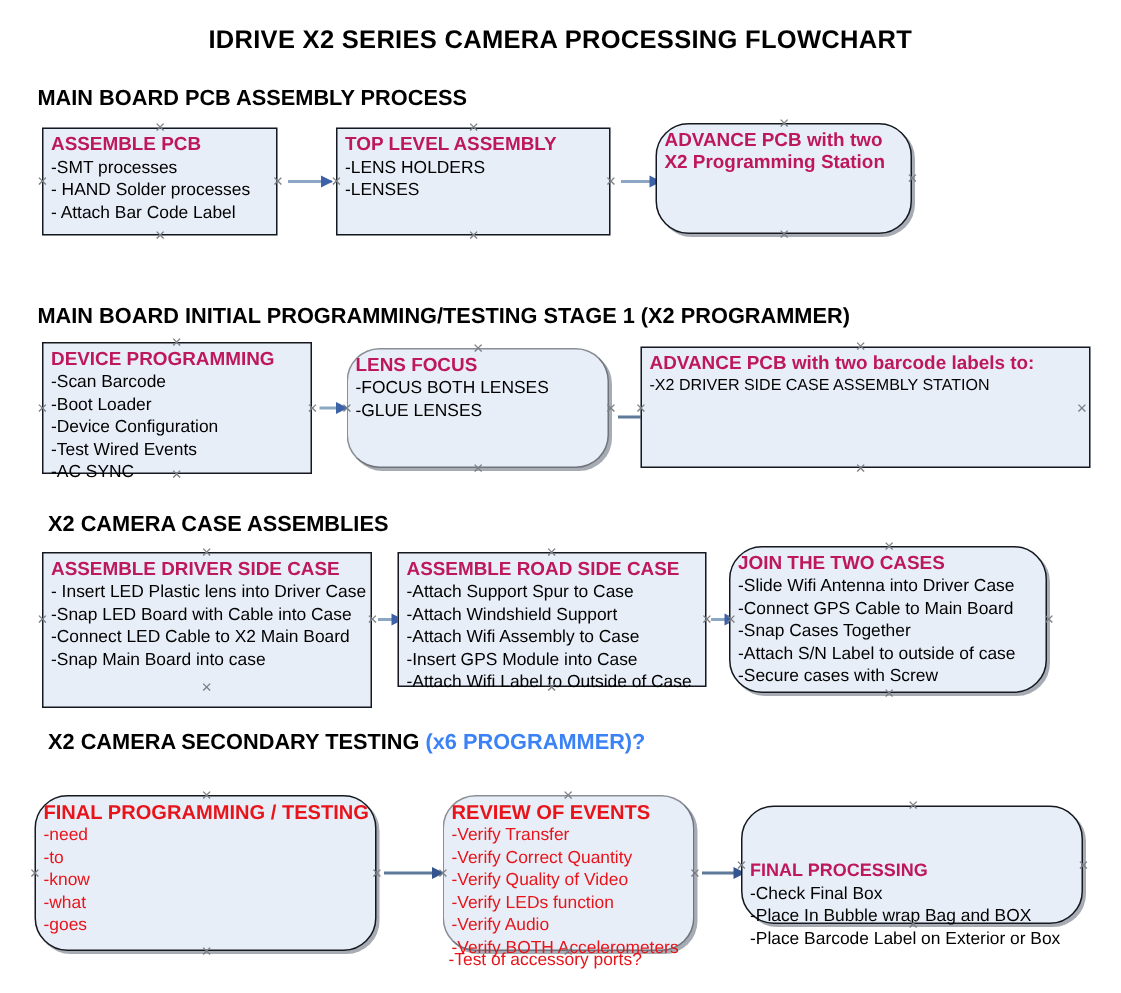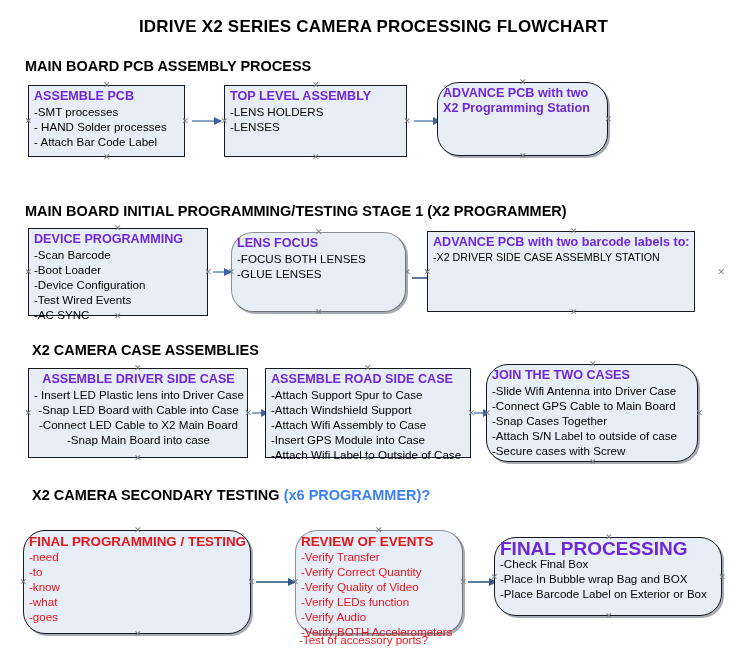--- a/index.html
+++ b/index.html
@@ -56,21 +56,21 @@
     border-right-color: #6f747b;
     border-bottom-color: #6f747b;
   }
   .box.shadowed {
     box-shadow: 2px 2px 0 0 #a7acb4;
     border-radius: 22px;
   }
   .box-title {
     font-size: 12.6px;
     font-weight: bold;
-    color: #6d28d9;
+    color: #be185d;
     line-height: 15px;
     white-space: nowrap;
   }
   .box-line {
     font-size: 11.6px;
     font-weight: normal;
     color: #000000;
     line-height: 15px;
     white-space: nowrap;
   }
@@ -184,32 +184,32 @@
     <div class="box-line">-FOCUS BOTH LENSES</div>
     <div class="box-line">-GLUE LENSES</div>
   </div>
   <div class="handle" style="left:315px; top:228.5px;"></div>
   <div class="handle" style="left:315px; top:308.5px;"></div>
   <div class="handle" style="left:227.5px; top:268.5px;"></div>
   <div class="handle" style="left:403.5px; top:268.5px;"></div>
 
   <div class="arrow dark" style="left:412px; top:277px; width:28px;"></div>
 
-  <div class="box" style="left:427px; top:231px; width:268px; height:81px;">
+  <div class="box" style="left:427px; top:231px; width:300px; height:81px;">
     <div class="box-title">ADVANCE PCB with two barcode labels to:</div>
     <div class="box-line" style="font-size:10.7px;">-X2 DRIVER  SIDE  CASE  ASSEMBLY STATION</div>
   </div>
   <div class="handle" style="left:570px; top:227.5px;"></div>
   <div class="handle" style="left:570px; top:308.5px;"></div>
   <div class="handle" style="left:423.5px; top:268.5px;"></div>
   <div class="handle" style="left:717.5px; top:268.5px;"></div>
 
   <div class="section-title" style="left:32px; top:342px;">X2 CAMERA CASE ASSEMBLIES</div>
 
-  <div class="box" style="left:28px; top:368px; width:220px; height:90px;text-align:center;">
+  <div class="box" style="left:28px; top:368px; width:220px; height:104px;">
     <div class="box-title">ASSEMBLE DRIVER SIDE CASE</div>
     <div class="box-line">- Insert LED Plastic lens into Driver Case</div>
     <div class="box-line">-Snap LED Board with Cable into Case</div>
     <div class="box-line">-Connect LED Cable to X2 Main Board</div>
     <div class="box-line">-Snap Main Board into case</div>
   </div>
   <div class="handle" style="left:134px; top:364.5px;"></div>
   <div class="handle" style="left:134px; top:454.5px;"></div>
   <div class="handle" style="left:24.5px; top:409.5px;"></div>
   <div class="handle" style="left:244.5px; top:409.5px;"></div>
@@ -273,21 +273,21 @@
   </div>
   <div class="overflow-line" style="left:299px; top:632px;">-Test of accessory ports?</div>
   <div class="handle" style="left:375px; top:526.5px;"></div>
   <div class="handle" style="left:375px; top:630.5px;"></div>
   <div class="handle" style="left:291.5px; top:578.5px;"></div>
   <div class="handle" style="left:459.5px; top:578.5px;"></div>
 
   <div class="arrow dark" style="left:468px; top:581px; width:28px;"></div>
 
   <div class="box shadowed" style="left:494px; top:537px; width:228px; height:79px;">
-    <div class="box-title" style="font-size:19px;">FINAL PROCESSING</div>
+    <div class="box-title" style="font-size:12px;margin-top:32px;">FINAL PROCESSING</div>
     <div class="box-line"> -Check Final Box</div>
     <div class="box-line">-Place In Bubble wrap Bag and BOX</div>
     <div class="box-line">-Place Barcode Label on Exterior or Box</div>
   </div>
   <div class="handle" style="left:605px; top:533.5px;"></div>
   <div class="handle" style="left:605px; top:612.5px;"></div>
   <div class="handle" style="left:490.5px; top:573.5px;"></div>
   <div class="handle" style="left:718.5px; top:573.5px;"></div>
 
 </div>

